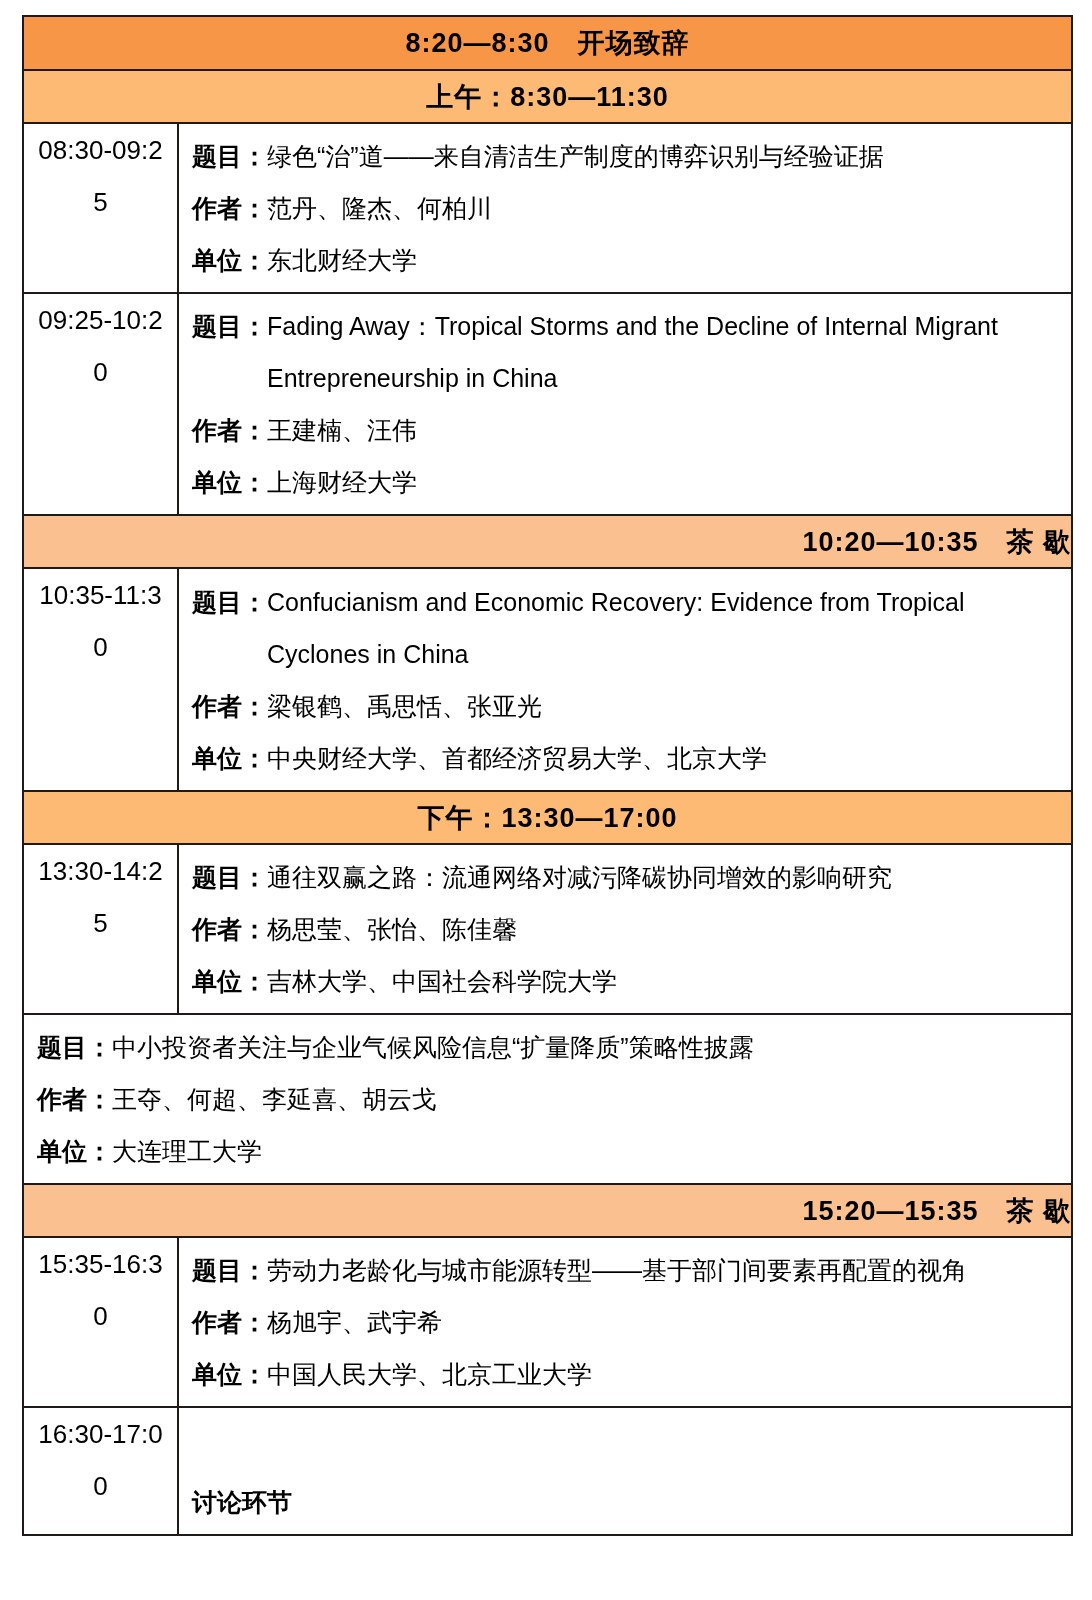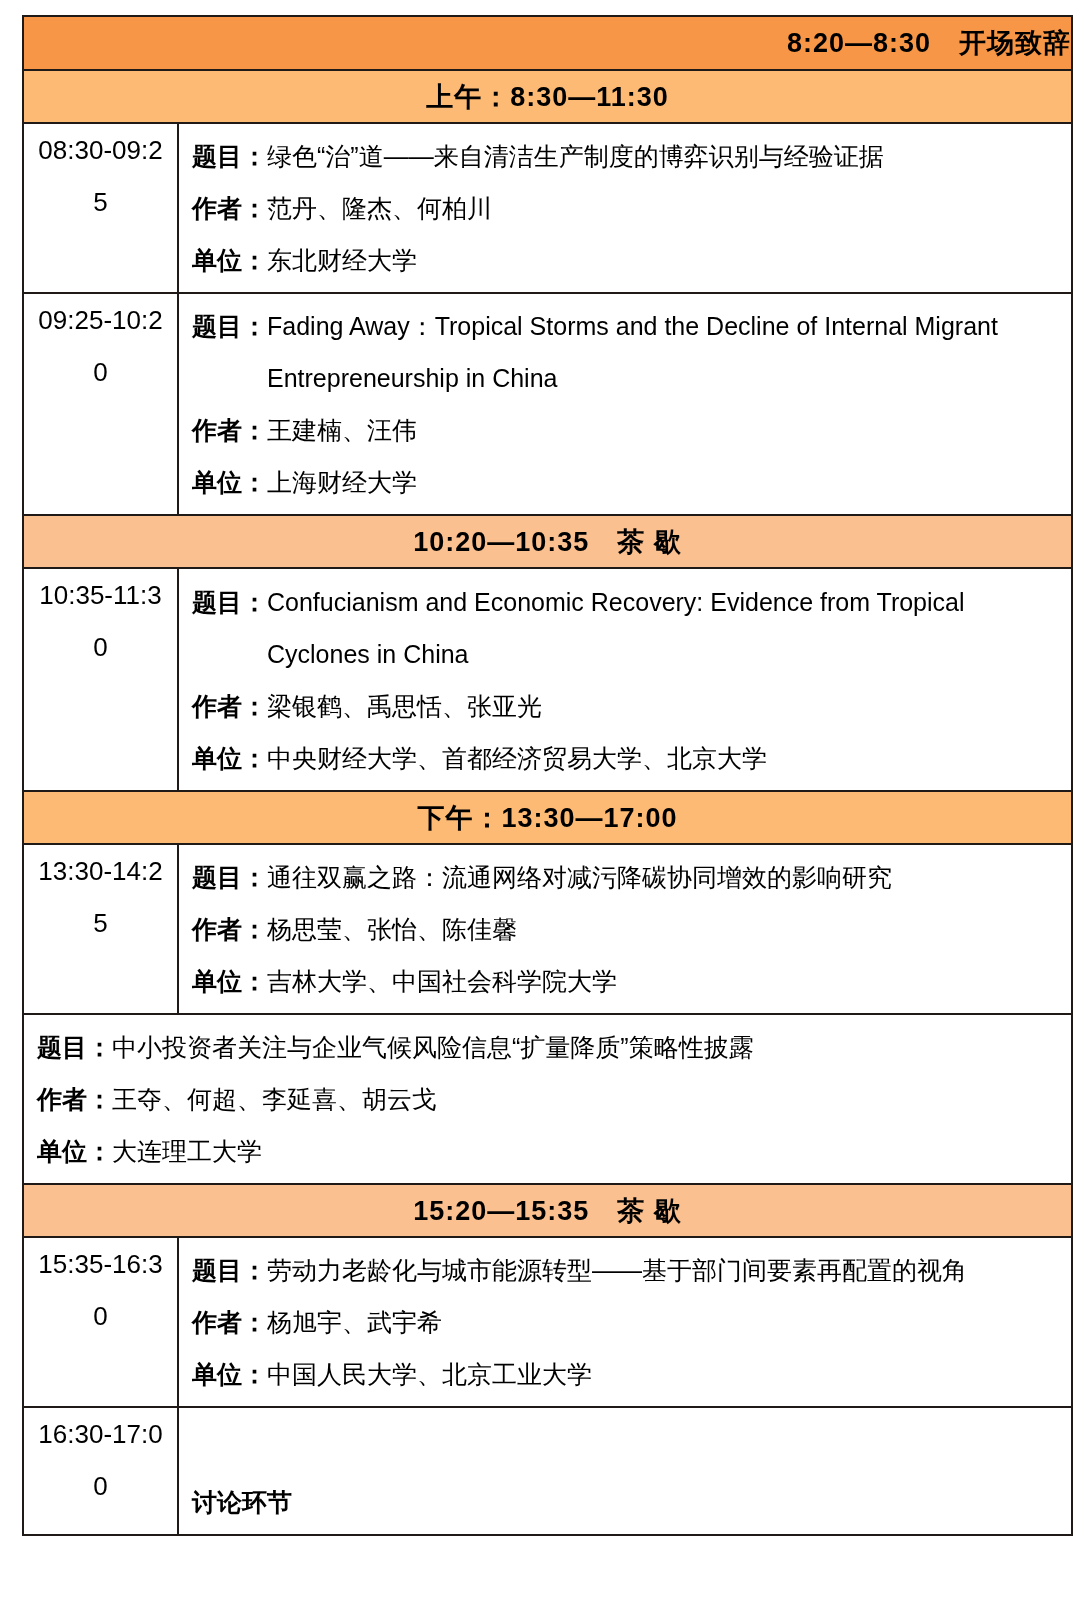--- a/index.html
+++ b/index.html
@@ -8,32 +8,32 @@
     background: #ffffff;
     font-family: "Liberation Sans", sans-serif;
     color: #000000;
   }
   .schedule-table {
     width: 1051px;
     margin: 15px 19px 0 22px;
     border: 2px solid #1f1a17;
   }
   .row { border-top: 2px solid #1f1a17; }
-  .row:first-child { border-top: none; justify-content: flex-end; }
+  .row:first-child { border-top: none; }
 
   
   .band {
     display: flex; align-items: center; justify-content: center;
     text-align: center;
     font-size: 27px; font-weight: bold;
     letter-spacing: 1px;
   }
   .band.orange       { background: #F79646; height: 52px; }
   .band.green        { background: #fdba74; height: 53px; }
-  .band.light-orange { background: #FAC08F; height: 53px; }
+  .band.light-orange { background: #FAC08F; height: 53px; justify-content: flex-end; }
   .band.red          { background: #C0504D; height: 53px; }
 
   
   .session { display: flex; align-items: stretch; background: #ffffff; }
   .time-cell {
     width: 155px; flex: 0 0 155px;
     border-right: 2px solid #1f1a17;
     display: flex; align-items: flex-start; justify-content: center;
   }
   .time {

